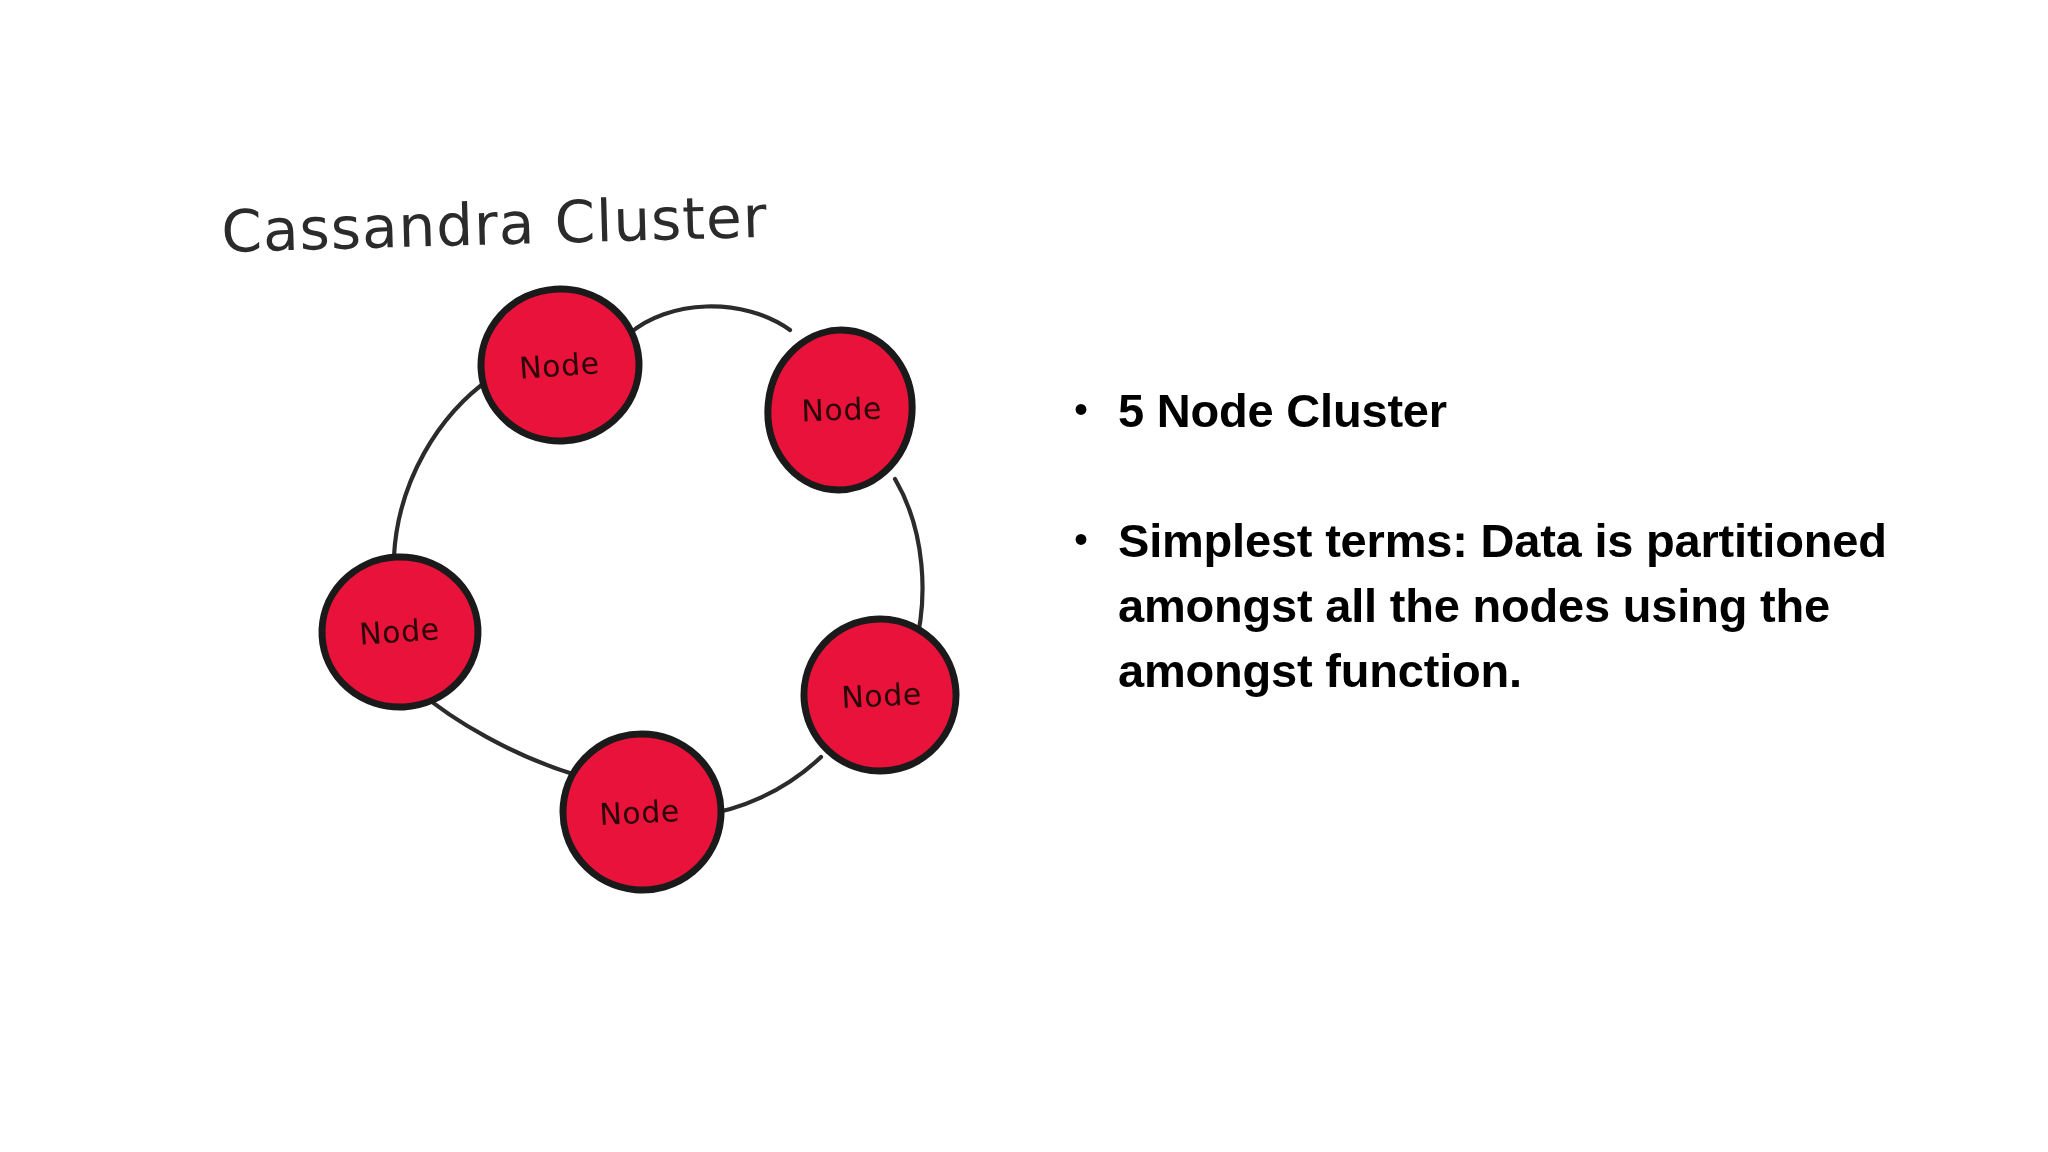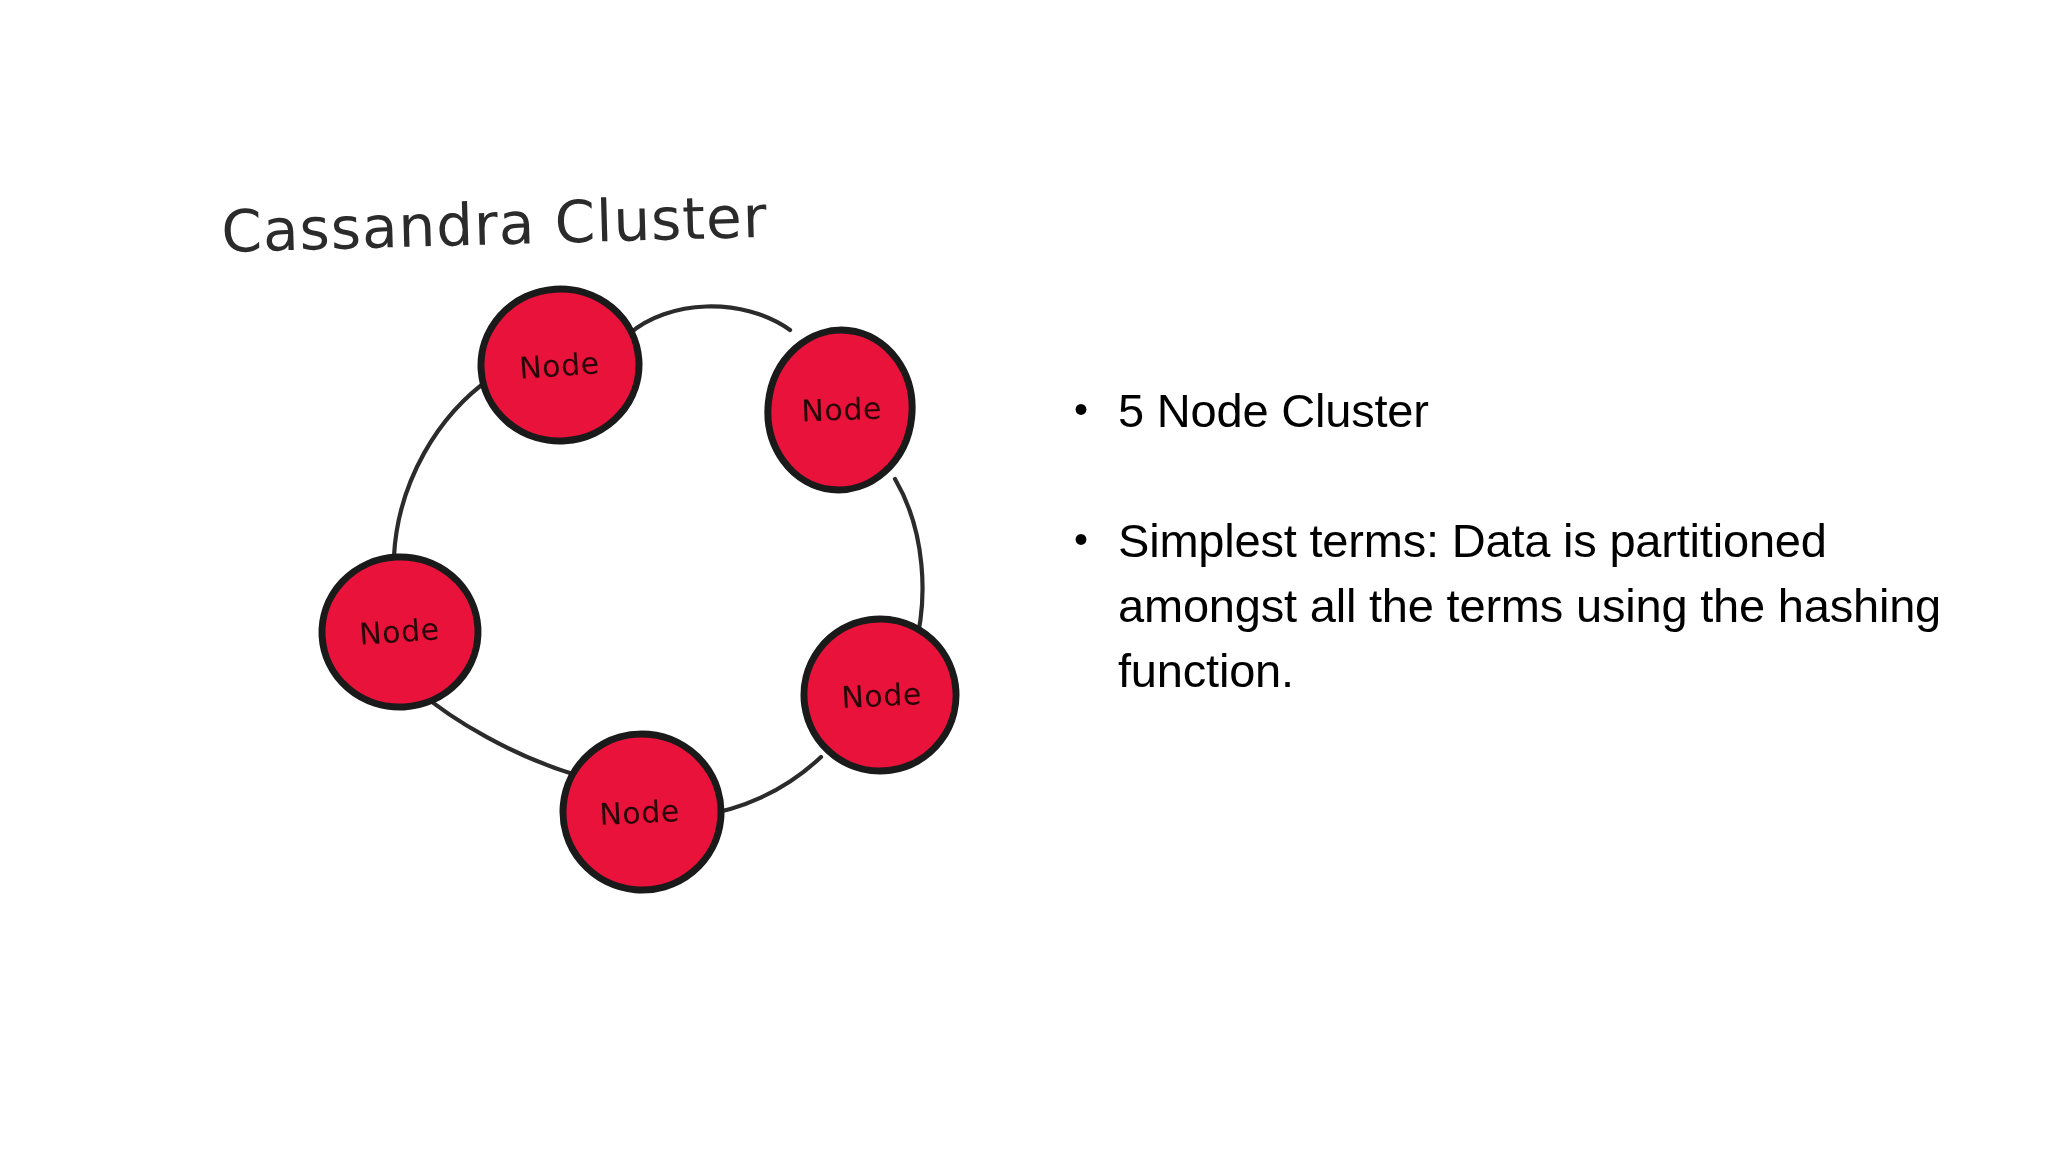--- a/index.html
+++ b/index.html
@@ -81,21 +81,21 @@
     padding-left: 14px;
     box-sizing: border-box;
     user-select: none;
   }
   .bullet-text {
     flex: 1 1 auto;
     font-family: "Liberation Sans", sans-serif;
     font-size: 47px;
     line-height: 65px;
     color: #000000;
-    font-weight: 400;
+    font-weight: 700;
     letter-spacing: -0.2px;
   }
   #bullet-0 { top: 378px; }
   #bullet-1 { top: 508px; }
 </style>
 </head>
 <body>
 
 <div id="slide">
 
@@ -150,18 +150,18 @@
 
   <div id="text-panel">
 
     <div class="bullet-row" id="bullet-0">
       <span class="bullet-dot">•</span>
       <span class="bullet-text">5 Node Cluster</span>
     </div>
 
     <div class="bullet-row" id="bullet-1">
       <span class="bullet-dot">•</span>
-      <span class="bullet-text">Simplest terms: Data is partitioned amongst all the terms using the hashing function.</span>
+      <span class="bullet-text">Simplest terms: Data is partitioned amongst all the nodes using the amongst function.</span>
     </div>
 
   </div>
 
 </div>
 
 </body></html>

